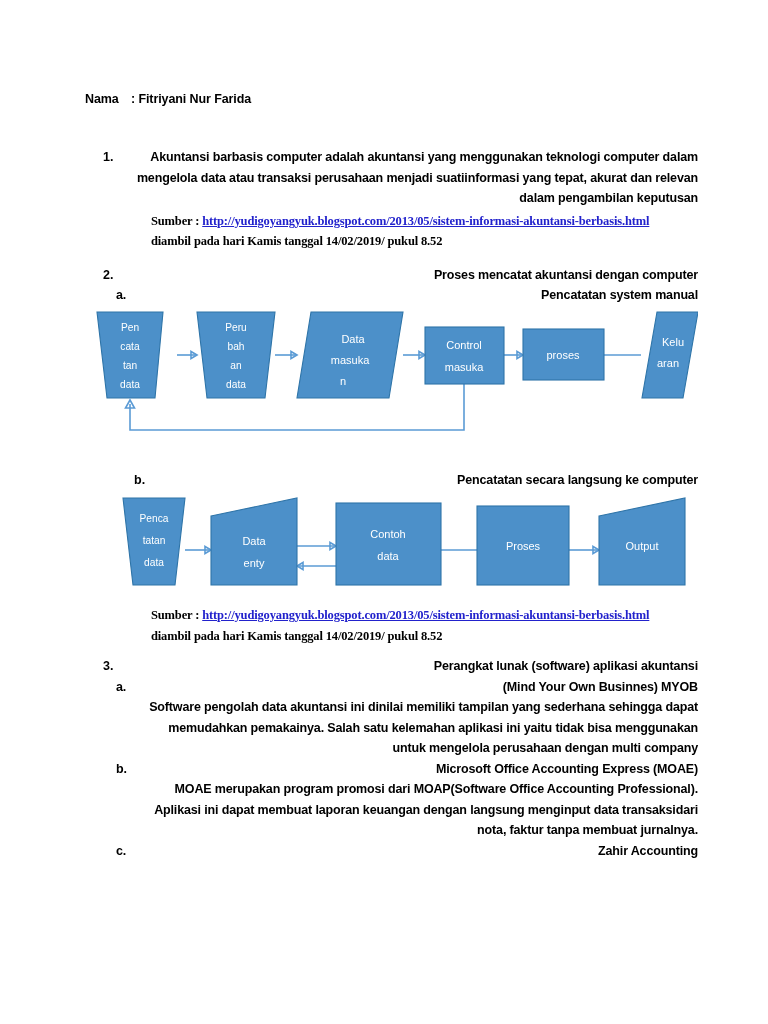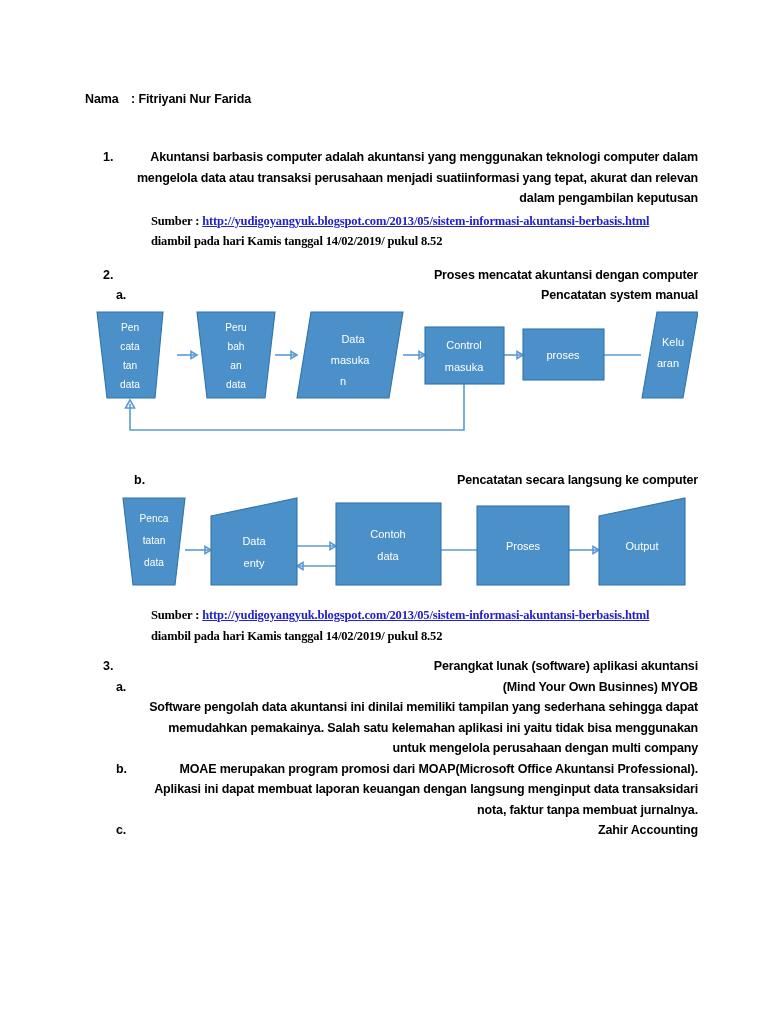--- a/index.html
+++ b/index.html
@@ -284,21 +284,22 @@
         <div class="sub-marker">a.</div>
         <div class="sub-body">
           <div>(Mind Your Own Businnes) MYOB</div>
           <div>Software pengolah data akuntansi ini dinilai memiliki tampilan yang sederhana sehingga dapat memudahkan pemakainya. Salah satu kelemahan aplikasi ini yaitu tidak bisa menggunakan untuk mengelola perusahaan dengan multi company</div>
         </div>
       </div>
 
       <div class="sub-item">
         <div class="sub-marker">b.</div>
         <div class="sub-body">
-          <div>MOAE merupakan program promosi dari MOAP(Microsoft Office Akuntansi Professional). Aplikasi ini dapat membuat laporan keuangan dengan langsung menginput data transaksidari nota, faktur tanpa membuat jurnalnya.</div>
+          <div>Microsoft Office Accounting Express (MOAE)</div>
+          <div>MOAE merupakan program promosi dari MOAP(Software Office Accounting Professional). Aplikasi ini dapat membuat laporan keuangan dengan langsung menginput data transaksidari nota, faktur tanpa membuat jurnalnya.</div>
         </div>
       </div>
 
       <div class="sub-item">
         <div class="sub-marker">c.</div>
         <div class="sub-body">Zahir Accounting</div>
       </div>
     </div>
   </div>
 

